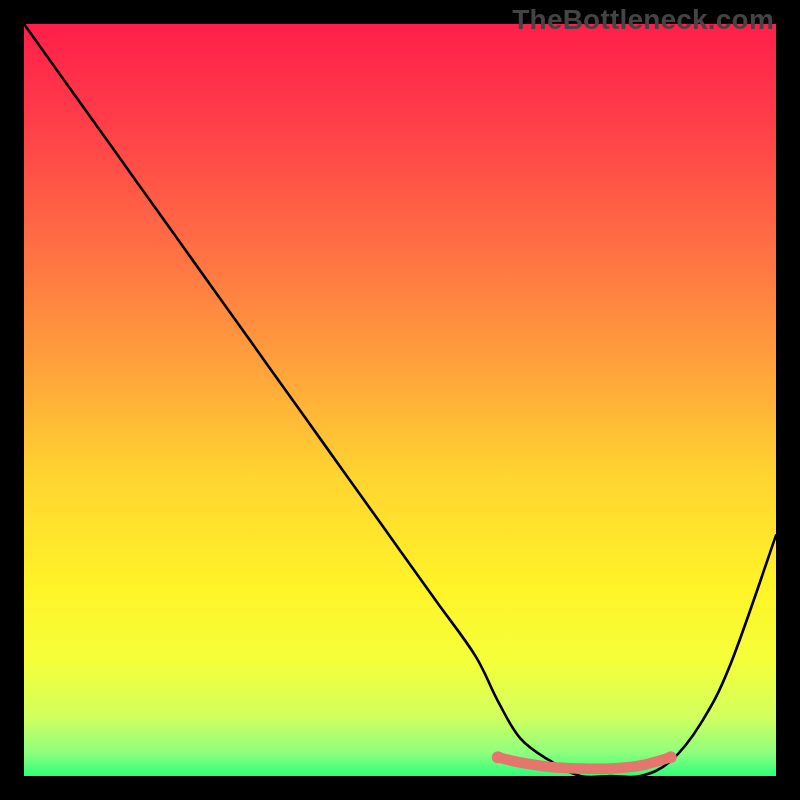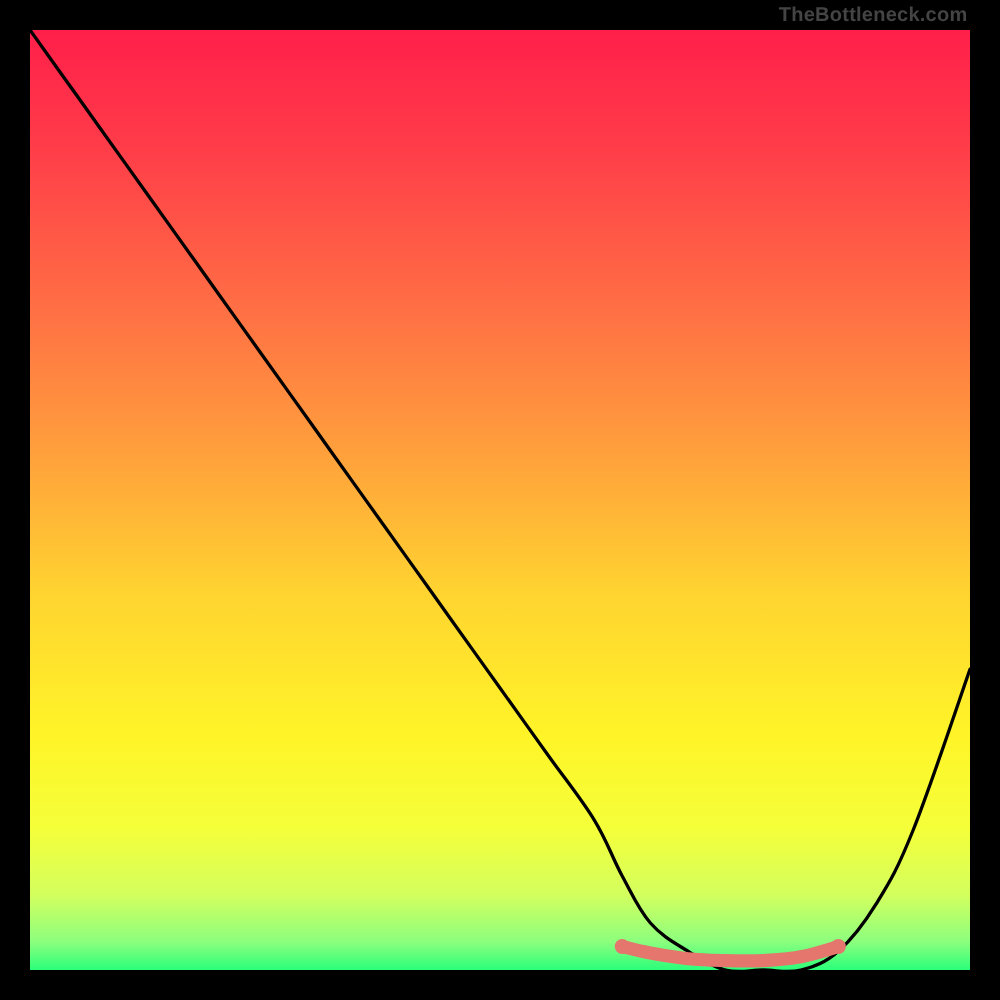--- a/index.html
+++ b/index.html
@@ -33,21 +33,21 @@
     width: 100%;
     height: 100%;
     z-index: 2;
   }
   .attribution {
     position: absolute;
     top: 4px;
     right: 26px;
     z-index: 3;
     color: #444;
-    font-size: 16px;
+    font-size: 28px;
     font-weight: bold;
     font-family: Arial, sans-serif;
     letter-spacing: 0.2px;
   }
 </style>
 </head>
 <body>
 
 <div class="attribution">TheBottleneck.com</div>
 

